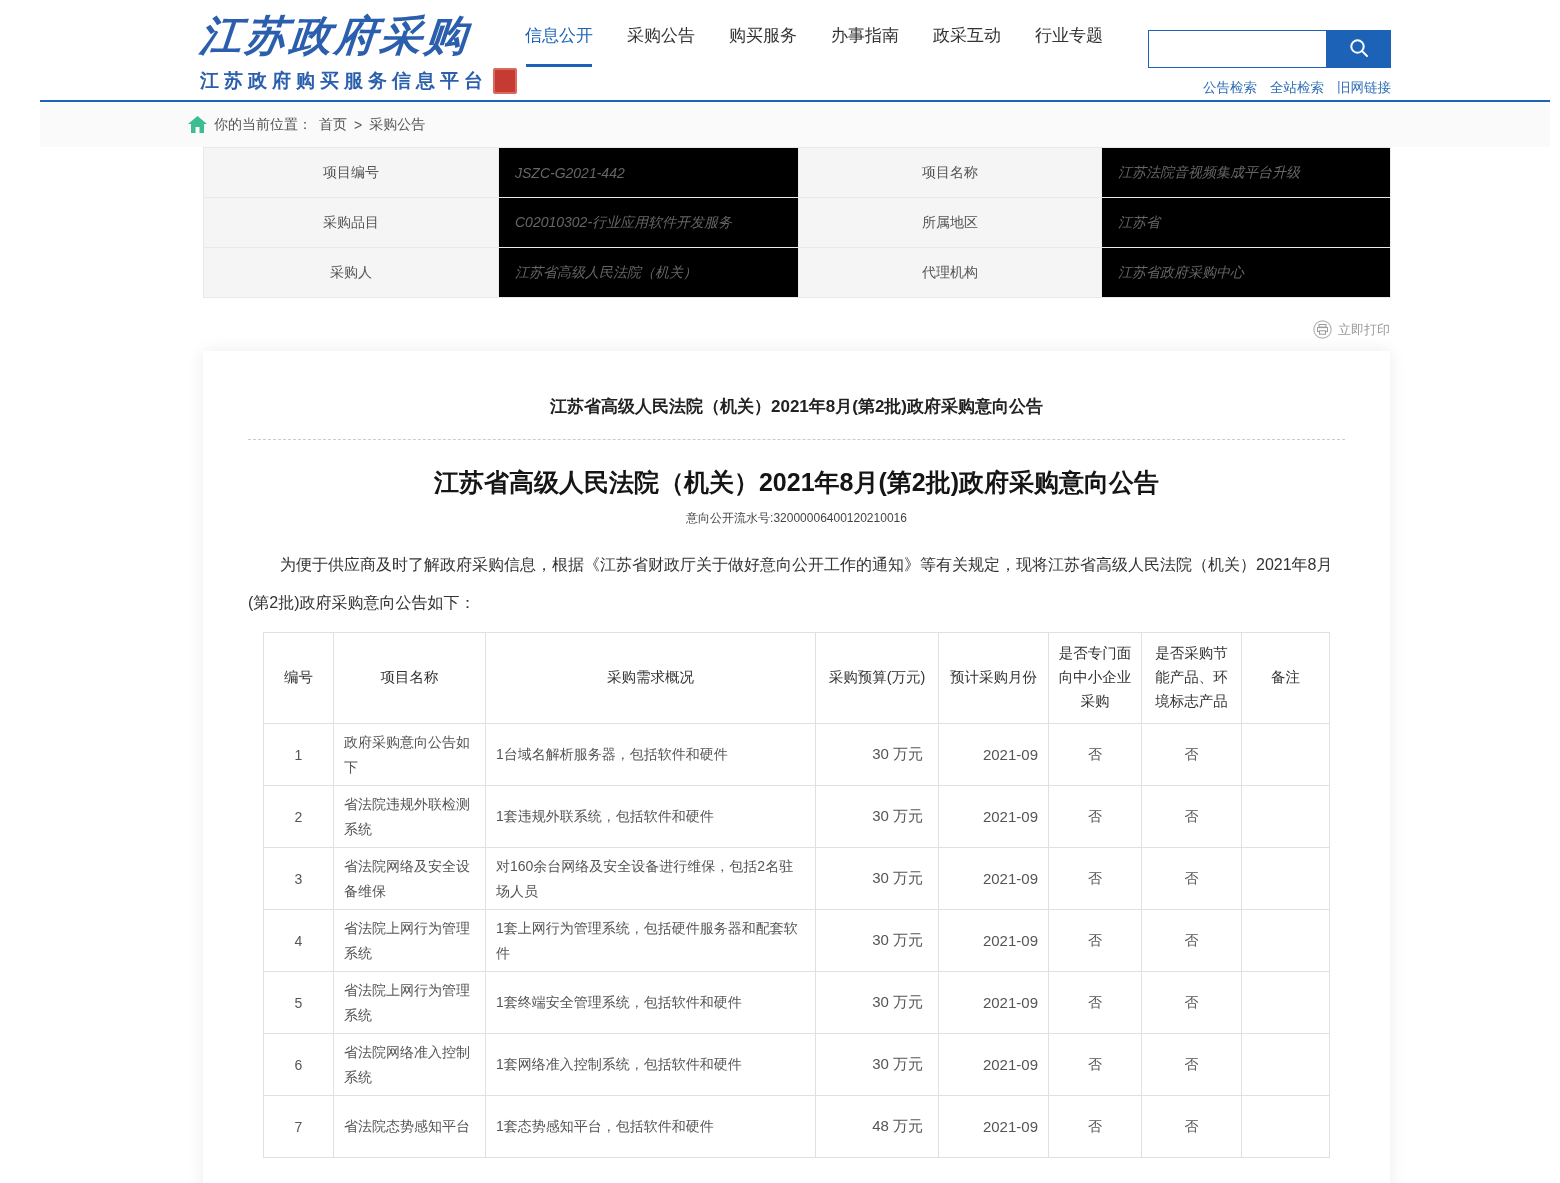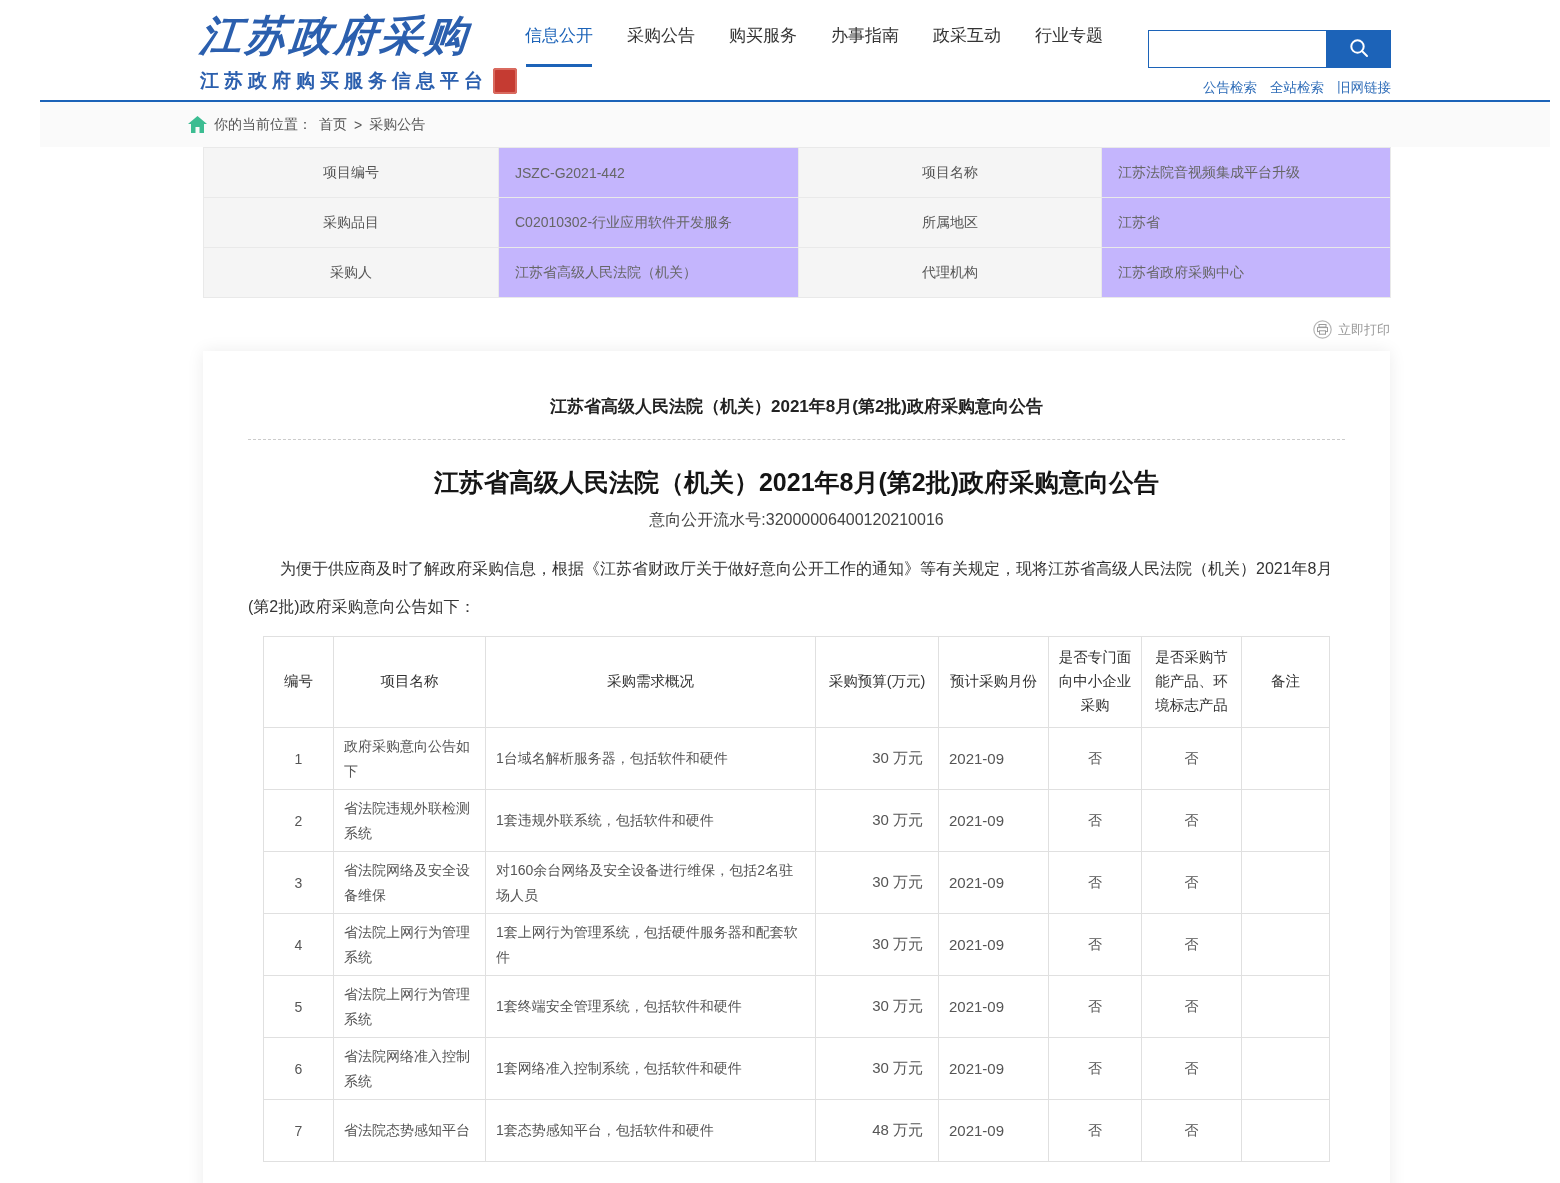--- a/index.html
+++ b/index.html
@@ -36,48 +36,48 @@
   .breadcrumb { height:45px; background:#fafafa; margin:0 10px 0 40px;
     display:flex; align-items:center; padding-left:148px; gap:7px;
     font-size:14px; color:#555; }
   .breadcrumb .link { cursor:pointer; }
 
   
   .info-table { margin-left:203px; width:1187px; border-collapse:collapse;
     table-layout:fixed; font-size:14px; }
   .info-table td { border:1px solid #e9e9e9; height:50px; }
   .info-table td.lbl { background:#f5f5f5; text-align:center; color:#555; }
-  .info-table td.val { padding-left:16px; color:#666; background:#c4b5fd; }
+  .info-table td.val { padding-left:16px; color:#666; background:#000000;font-style:italic; }
 
   
   .print-row { width:1390px; margin-top:22px; text-align:right; }
   .print-btn { display:inline-flex; align-items:center; gap:6px; color:#999;
     font-size:13px; cursor:pointer; }
 
   
   .card { margin:8px 0 0 203px; width:1187px; background:#fff;
     box-shadow:0 0 16px rgba(0,0,0,.08); padding:44px 45px 60px; min-height:830px; }
   .a-title { text-align:center; font-size:17px; font-weight:700; color:#222; }
   .a-meta { text-align:center; margin-top:17px; font-size:13px; color:#9a9a9a; }
   .a-meta .gap { display:inline-block; width:26px; }
   .dashed { border:none; border-top:1px dashed #ccc; margin-top:21px; }
   .a-heading { text-align:center; margin-top:26px; font-size:25px; font-weight:700; color:#151515; }
-  .a-serial { text-align:center; margin-top:11px; font-size:16px; color:#444; }
+  .a-serial { text-align:center; margin-top:11px; font-size:12px; color:#444; }
   .a-para { margin-top:19px; font-size:16px; color:#333; line-height:38px; text-indent:2em; }
 
   
   .main-table { margin:10px auto 0; width:1066px; border-collapse:collapse; table-layout:fixed; }
   .main-table th, .main-table td { border:1px solid #e0e0e0; }
   .main-table th { height:91px; font-size:14.5px; font-weight:400; color:#333;
     padding:4px 7px; line-height:1.65; text-align:center; }
   .main-table td { height:62px; font-size:14px; color:#555; padding:4px 10px; }
   .c-no { text-align:center; }
   .c-name, .c-desc { text-align:left; line-height:1.75; }
   .c-budget { text-align:right; padding-right:15px !important; font-size:15px !important; }
-  .c-month { text-align:left; font-size:15px !important; }
+  .c-month { text-align:right; font-size:15px !important; }
   .c-sme, .c-green, .c-note { text-align:center; }
 </style>
 </head>
 <body>
 
 <div class="header">
   <div class="logo">
     <div class="logo-title">江苏政府采购</div>
     <div class="logo-sub">
       <span>江苏政府购买服务信息平台</span>

